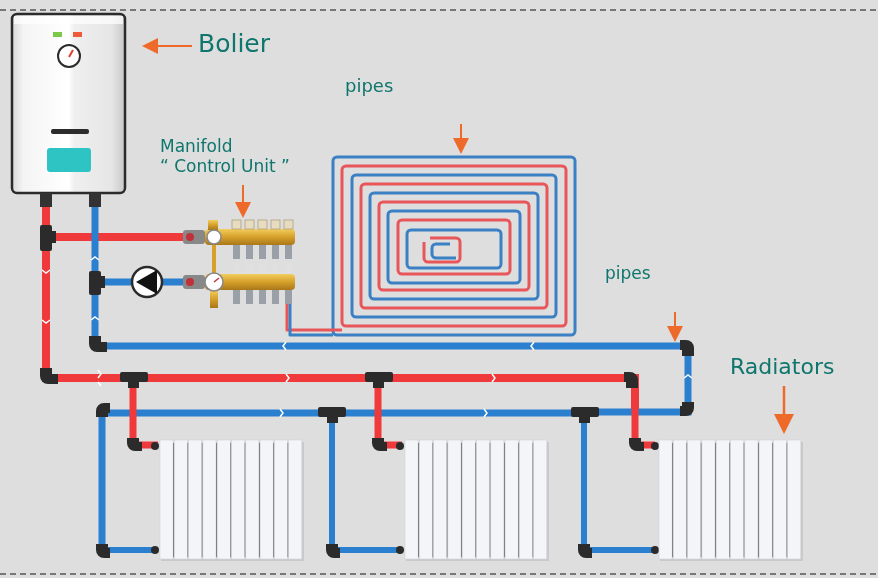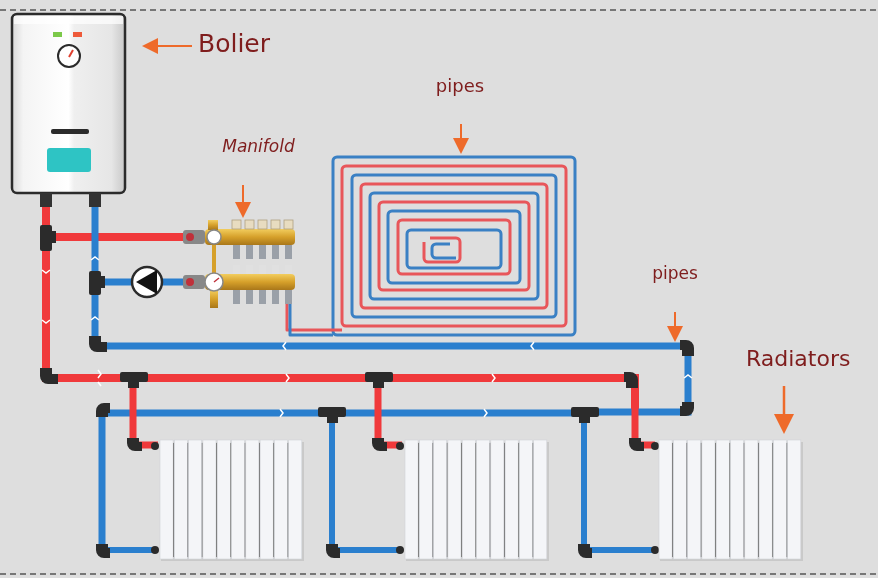--- a/index.html
+++ b/index.html
@@ -1,23 +1,23 @@
 <!DOCTYPE html>
 <html><head>
 <meta charset="utf-8">
 <style>
   html,body{margin:0;padding:0;background:#dedede;}
   body{width:878px;height:578px;position:relative;overflow:hidden;font-family:"DejaVu Sans",sans-serif;}
   svg{position:absolute;left:0;top:0;}
-  .lbl{position:absolute;color:#7f1d1d;text-align:center;white-space:nowrap;line-height:1.15;}
+  .lbl{position:absolute;color:#0f766e;text-align:left;white-space:nowrap;line-height:1.15;}
   .lbl-bolier{left:198px;top:30px;font-size:25px;}
-  .lbl-manifold{left:176px;top:137px;font-size:17px;width:165px;font-style:italic;}
+  .lbl-manifold{left:160px;top:137px;font-size:17px;width:165px;}
   .lbl-ufh{left:345px;top:76px;font-size:18px;width:230px;}
   .lbl-rad-pipes{left:605px;top:264px;font-size:17px;width:140px;}
-  .lbl-radiators{left:730px;top:346px;font-size:22px;margin-left:16px;}
+  .lbl-radiators{left:730px;top:354px;font-size:22px;}
 </style>
 </head>
 <body>
 
 <svg width="878" height="578" viewBox="0 0 878 578">
   <defs>
     <linearGradient id="boilerGrad" x1="0" x2="1">
       <stop offset="0" stop-color="#d9d9d9"></stop>
       <stop offset="0.1" stop-color="#f4f4f4"></stop>
       <stop offset="0.5" stop-color="#ffffff"></stop>
@@ -279,20 +279,21 @@
     <line x1="243" y1="185" x2="243" y2="210" marker-end="url(#arrowHead)"></line>
     <line x1="461" y1="124" x2="461" y2="146" marker-end="url(#arrowHead)"></line>
     <line x1="675" y1="312" x2="675" y2="334" marker-end="url(#arrowHead)"></line>
     <line x1="784" y1="386" x2="784" y2="424" stroke-width="2.5" marker-end="url(#arrowHead)"></line>
   </g>
 </svg>
 
 <div class="lbl lbl-bolier">Bolier</div>
 <div class="lbl lbl-manifold">
   <div>Manifold</div>
+  <div>“ Control Unit ”</div>
 </div>
 <div class="lbl lbl-ufh">
   <div>pipes</div>
 </div>
 <div class="lbl lbl-rad-pipes">
   <div>pipes</div>
 </div>
 <div class="lbl lbl-radiators">Radiators</div>
 
 </body></html>

